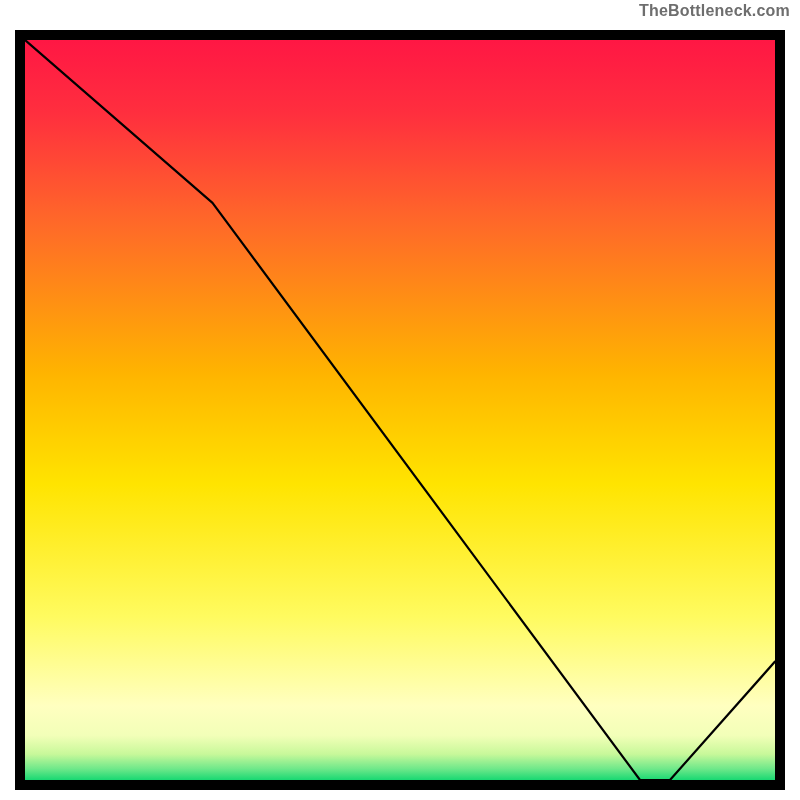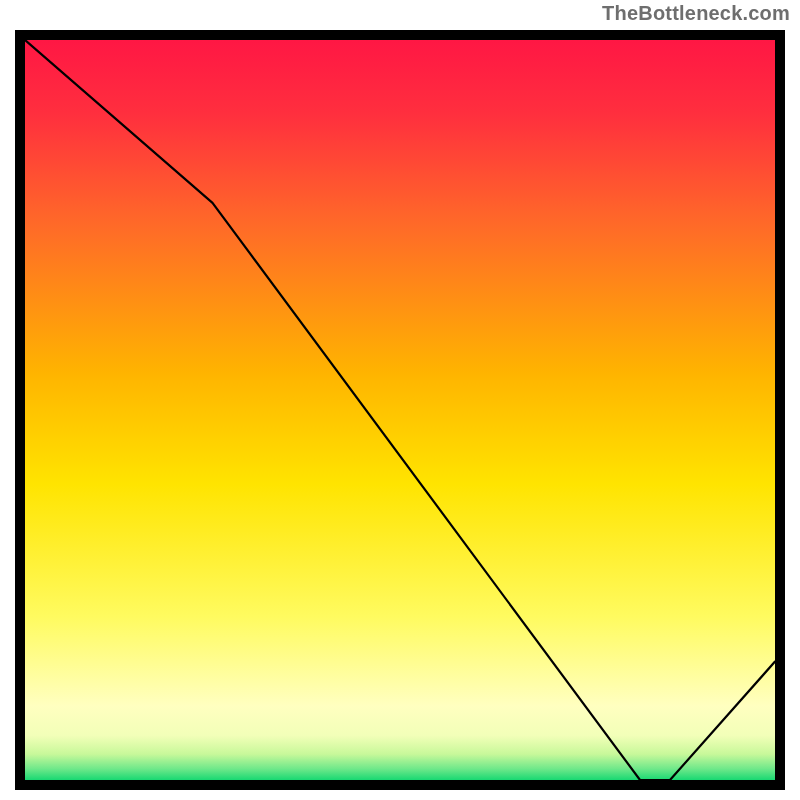--- a/index.html
+++ b/index.html
@@ -13,21 +13,21 @@
   }
   .stage {
     position: relative;
     width: 800px;
     height: 800px;
   }
   .watermark {
     position: absolute;
     top: 2px;
     right: 10px;
-    font-size: 20px;
+    font-size: 16px;
     font-weight: 600;
     color: #6e6e6e;
     letter-spacing: 0.2px;
   }
   .chart-frame {
     position: absolute;
     left: 15px;
     top: 30px;
     width: 770px;
     height: 760px;

